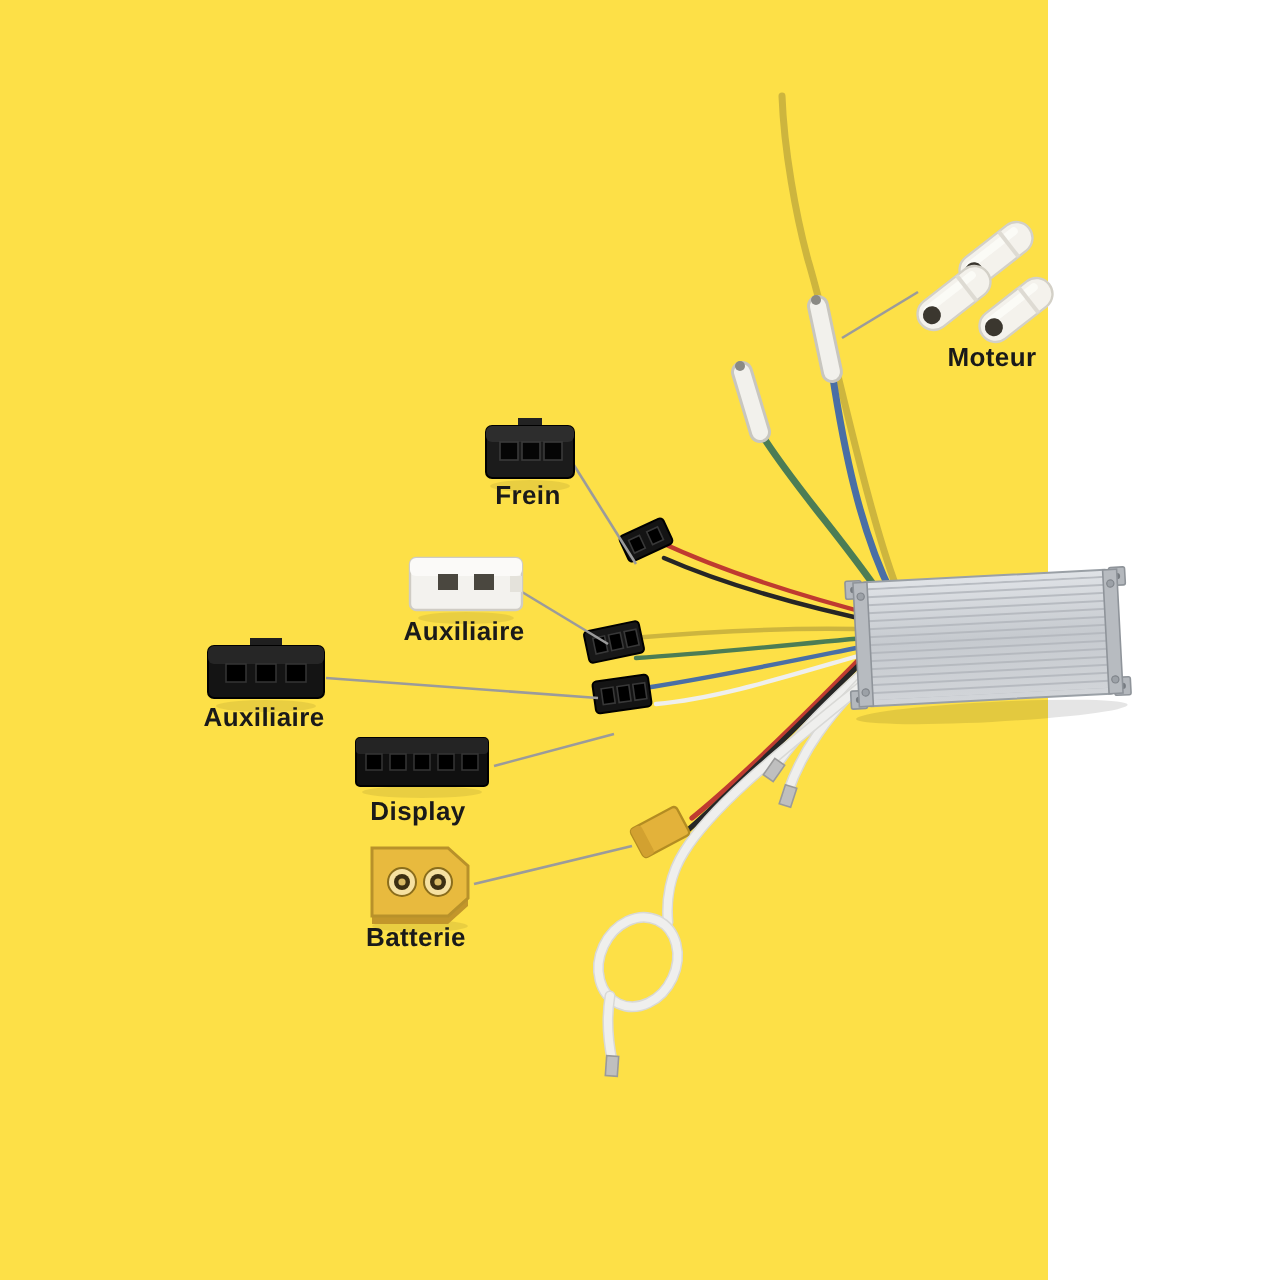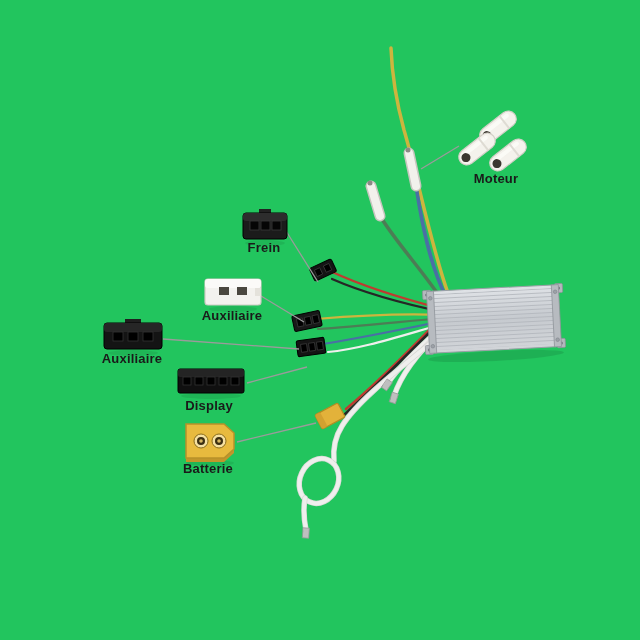--- a/index.html
+++ b/index.html
@@ -6,23 +6,23 @@
     margin: 0;
     padding: 0;
     background: #ffffff;
     width: 640px;
     height: 640px;
     overflow: hidden;
     font-family: "Liberation Sans", sans-serif;
   }
   .stage {
     position: relative;
-    width: 640px;
+    width: 524px;
     height: 640px;
-    background: #22c55e;
+    background: #fde047;
   }
   svg { display: block; }
   .lbl {
     font-family: "Liberation Sans", sans-serif;
     font-weight: bold;
     font-size: 13px;
     fill: #1a1a1a;
     letter-spacing: 0.2px;
   }
 </style>

